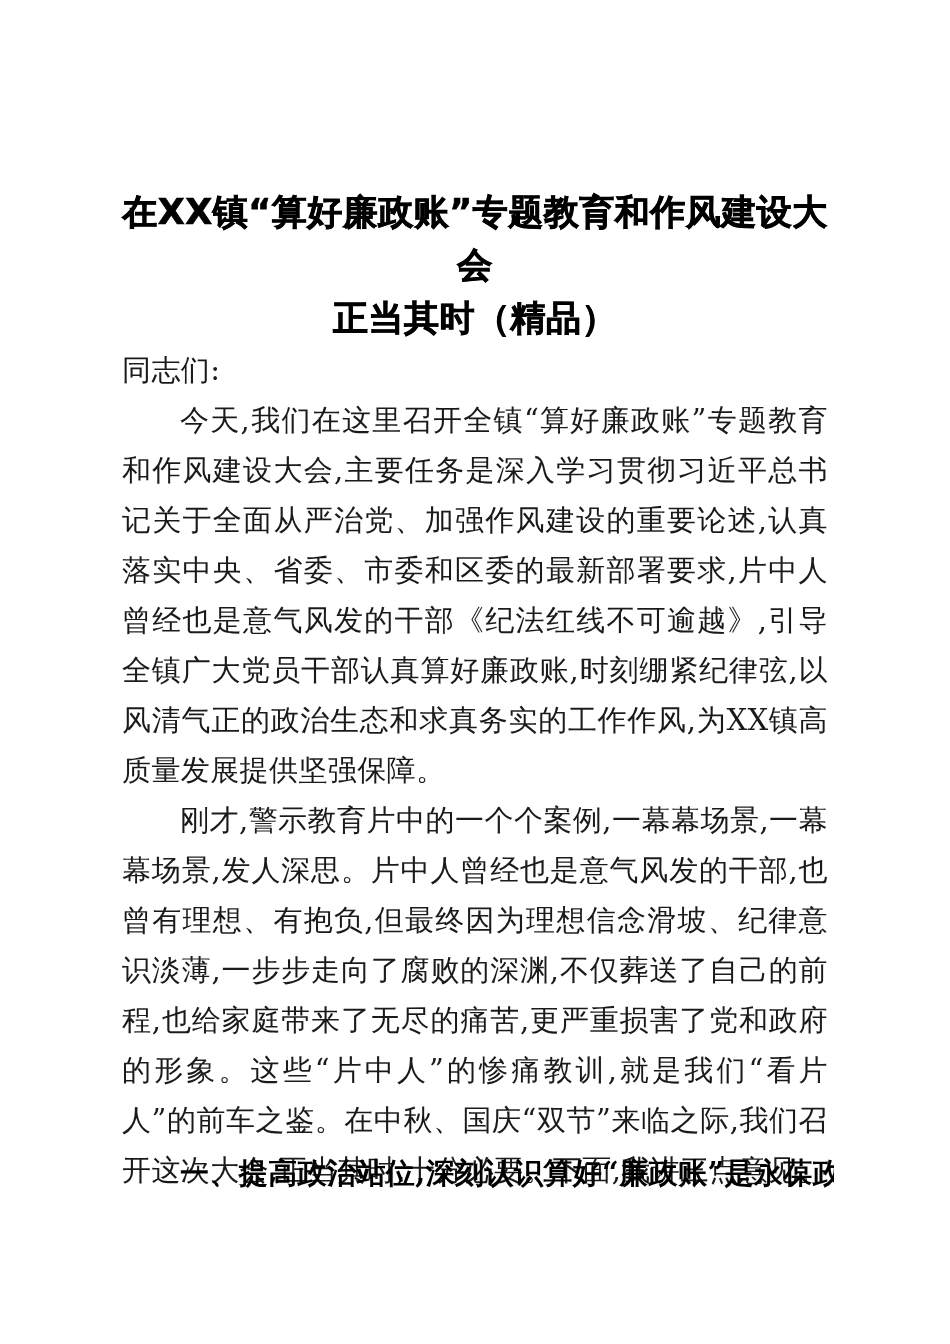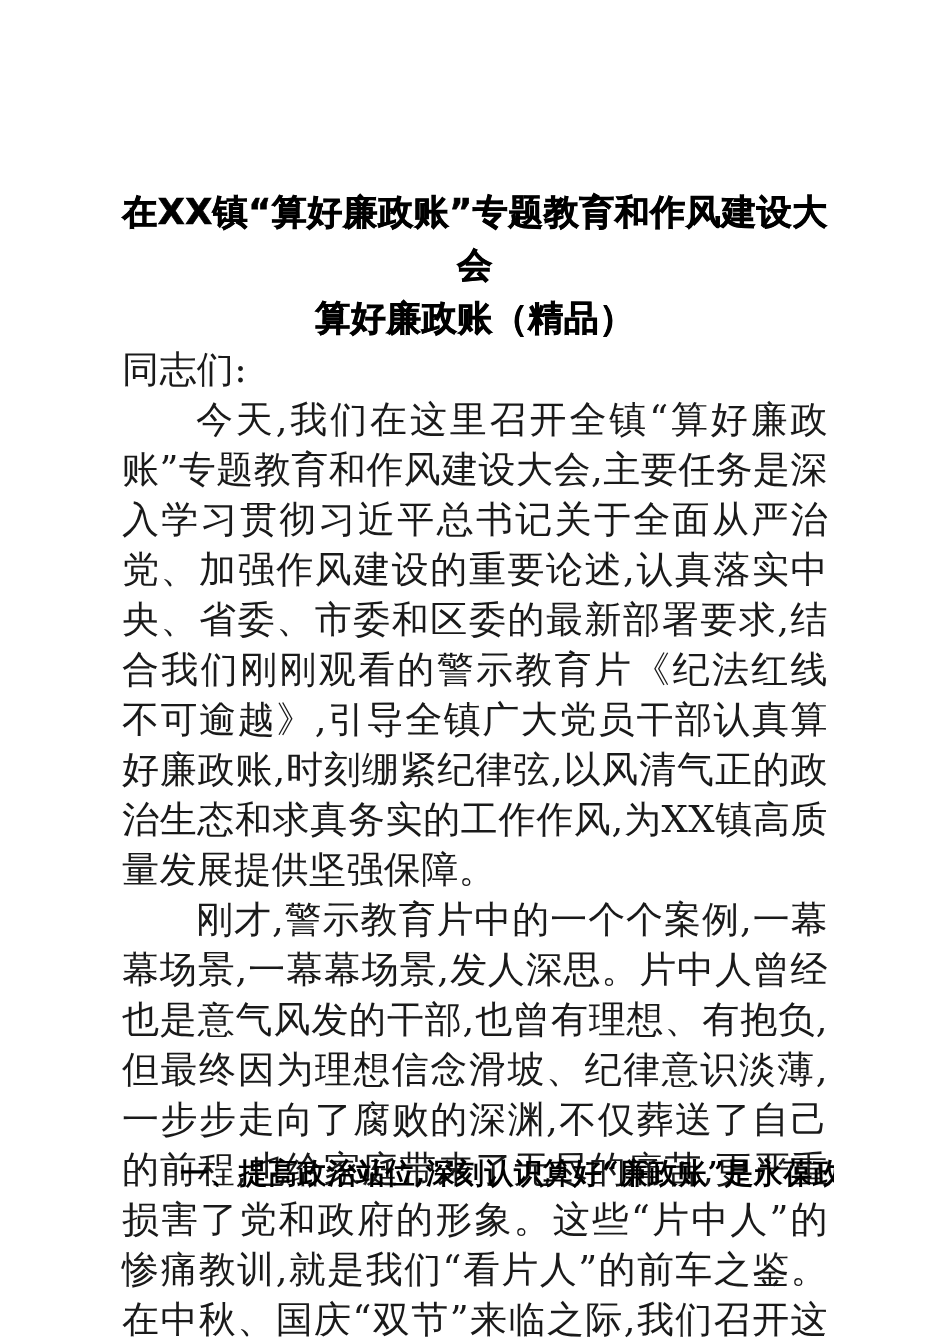--- a/index.html
+++ b/index.html
@@ -34,21 +34,21 @@
 
   
   .body-block {
     position: absolute;
     left: 122px;
     top: 345px;
     width: 706px;
   }
   .para {
     font-family: "DejaVu Serif", "Liberation Serif", serif;
-    font-size: 37px;
+    font-size: 29px;
     line-height: 50px;
     color: #1a1a1a;
     text-align: justify;
     text-justify: inter-ideograph;
     margin: 0 0 0 0;
     letter-spacing: 0.4px;
   }
   .salutation {
     margin-bottom: 0px;
   }
@@ -73,24 +73,24 @@
     overflow: hidden;
   }
 </style>
 </head>
 <body>
 
 <div class="page">
 
   <div class="doc-title">
     <div>在XX镇“算好廉政账”专题教育和作风建设大会</div>
-    <div>算好廉政账（精品）</div>
+    <div>正当其时（精品）</div>
   </div>
 
   <div class="body-block">
     <p class="para salutation">同志们:</p>
-    <p class="para indent">今天,我们在这里召开全镇“算好廉政账”专题教育和作风建设大会,主要任务是深入学习贯彻习近平总书记关于全面从严治党、加强作风建设的重要论述,认真落实中央、省委、市委和区委的最新部署要求,结合我们刚刚观看的警示教育片《纪法红线不可逾越》,引导全镇广大党员干部认真算好廉政账,时刻绷紧纪律弦,以风清气正的政治生态和求真务实的工作作风,为XX镇高质量发展提供坚强保障。</p>
+    <p class="para indent">今天,我们在这里召开全镇“算好廉政账”专题教育和作风建设大会,主要任务是深入学习贯彻习近平总书记关于全面从严治党、加强作风建设的重要论述,认真落实中央、省委、市委和区委的最新部署要求,片中人曾经也是意气风发的干部《纪法红线不可逾越》,引导全镇广大党员干部认真算好廉政账,时刻绷紧纪律弦,以风清气正的政治生态和求真务实的工作作风,为XX镇高质量发展提供坚强保障。</p>
     <p class="para indent">刚才,警示教育片中的一个个案例,一幕幕场景,一幕幕场景,发人深思。片中人曾经也是意气风发的干部,也曾有理想、有抱负,但最终因为理想信念滑坡、纪律意识淡薄,一步步走向了腐败的深渊,不仅葬送了自己的前程,也给家庭带来了无尽的痛苦,更严重损害了党和政府的形象。这些“片中人”的惨痛教训,就是我们“看片人”的前车之鉴。在中秋、国庆“双节”来临之际,我们召开这次大会,正当其时,十分必要。下面,我讲三点意见。</p>
   </div>
 
   <div class="section-heading">一、提高政治站位,深刻认识算好“廉政账”是永葆政治</div>
 
 </div>
 
 </body></html>

